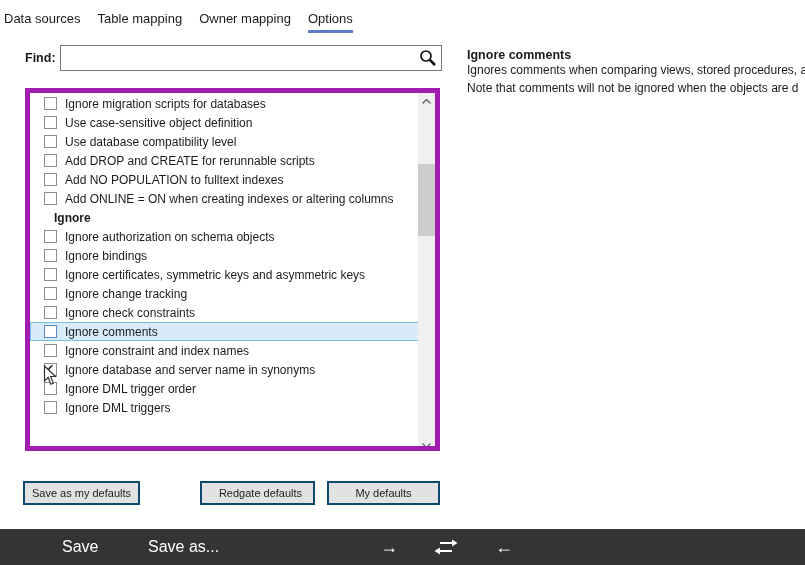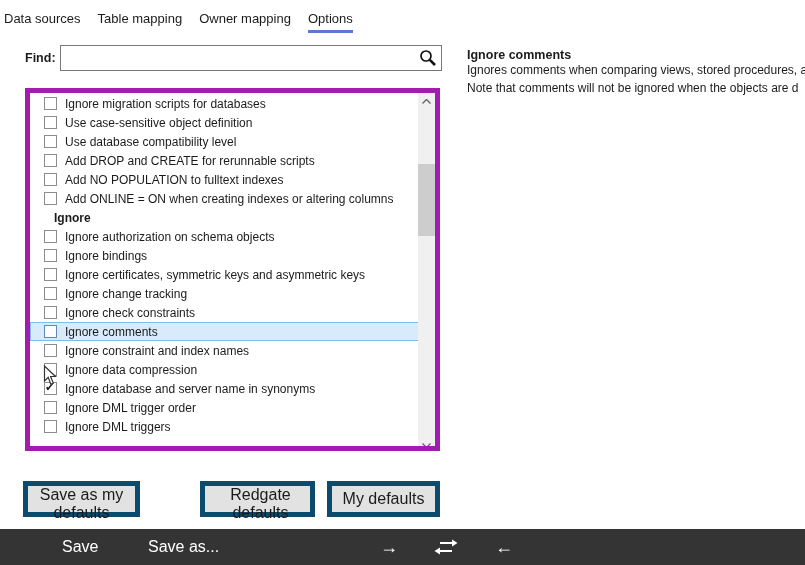--- a/index.html
+++ b/index.html
@@ -49,22 +49,22 @@
   }
 
   
   .scrollbar { position:absolute; right:0; top:0; width:17px; height:361px; background:#f0f0f0; }
   .scroll-btn { position:absolute; left:0; width:17px; height:17px; display:flex; align-items:center; justify-content:center; }
   .scroll-btn.up { top:0; } .scroll-btn.down { bottom:0; }
   .scroll-thumb { position:absolute; left:0; top:71px; width:17px; height:72px; background:#cdcdcd; }
 
   
   .def-btn {
-    position:absolute; top:481px; height:36px; background:#e2e2e2; border:5px solid #0c4a6e;
-    font-family:"Liberation Sans", sans-serif; font-size:16px; color:#1b1b1b; cursor:default;
+    position:absolute; top:481px; height:24px; background:#e2e2e2; border:2px solid #0c4a6e;
+    font-family:"Liberation Sans", sans-serif; font-size:11px; color:#1b1b1b; cursor:default;
   }
   .btn-save-my { left:23px; width:117px; }
   .btn-redgate { left:200px; width:115px;padding-left:6px; }
   .btn-my { left:327px; width:113px; }
 
   
   .detail { position:absolute; left:467px; top:48px; width:338px; overflow:hidden; }
   .detail-title { font-size:12.5px; font-weight:bold; white-space:nowrap; }
   .detail-text { font-size:12px; line-height:17.5px; color:#1b1b1b; }
   .detail-text div { white-space:nowrap; }
@@ -149,24 +149,20 @@
         <span class="checkbox"></span>
         <span>Ignore check constraints</span>
       </div>
       <div class="list-row selected">
         <span class="checkbox"></span>
         <span>Ignore comments</span>
       </div>
       <div class="list-row">
         <span class="checkbox"></span>
         <span>Ignore constraint and index names</span>
-      </div>
-      <div class="list-row">
-        <span class="checkbox"></span>
-        <span>Ignore data compression</span>
       </div>
       <div class="list-row">
         <span class="checkbox checked"></span>
         <span>Ignore database and server name in synonyms</span>
       </div>
       <div class="list-row">
         <span class="checkbox"></span>
         <span>Ignore DML trigger order</span>
       </div>
       <div class="list-row">

